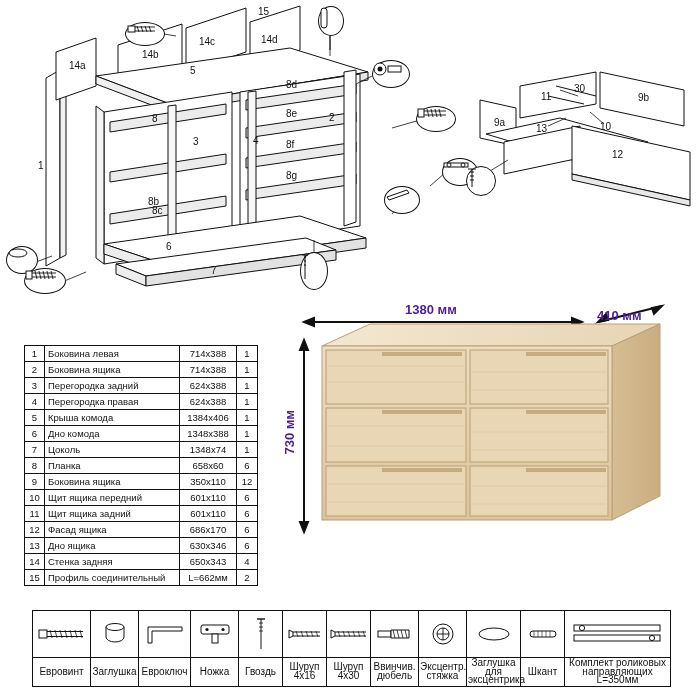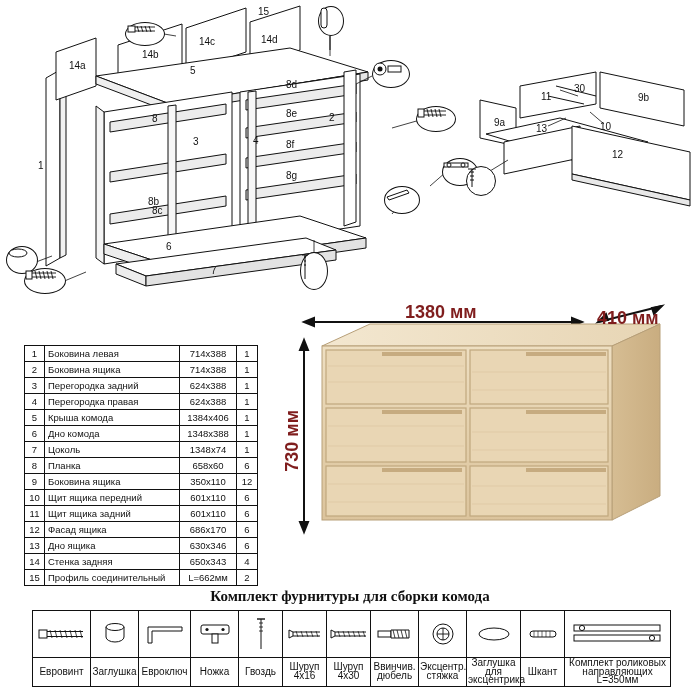--- a/index.html
+++ b/index.html
@@ -22,21 +22,21 @@
     font-size:9.5px;color:#111;background:#fff;
   }
   .parts td{border:1px solid #111;padding:1px 3px;height:13px;line-height:12px;}
   .parts td.c0{width:13px;text-align:center;}
   .parts td.c1{width:128px;text-align:left;}
   .parts td.c2{width:50px;text-align:center;}
   .parts td.c3{width:14px;text-align:center;}
 
   
   #photo{position:absolute;left:282px;top:300px;width:400px;height:260px;}
-  .dimtxt{position:absolute;font-weight:bold;font-size:18px;color:#7f1d1d;}
+  .dimtxt{position:absolute;font-weight:bold;font-size:13px;color:#4c1d95;}
   .vdim{writing-mode:vertical-rl;transform:rotate(180deg);}
 
   
   .kit-title{
     position:absolute;left:0;top:588px;width:700px;text-align:center;
     font-family:"Liberation Serif",serif;font-weight:bold;font-size:15px;color:#111;
   }
   .kit{
     position:absolute;left:32px;top:610px;border-collapse:collapse;
     font-size:8px;color:#111;background:#fff;table-layout:fixed;width:638px;
@@ -386,21 +386,20 @@
         <line x1="190" y1="132" x2="324" y2="132"></line>
         <line x1="190" y1="150" x2="324" y2="150"></line>
         <line x1="46" y1="184" x2="182" y2="184"></line>
         <line x1="46" y1="202" x2="182" y2="202"></line>
         <line x1="190" y1="186" x2="324" y2="186"></line>
         <line x1="190" y1="204" x2="324" y2="204"></line>
       </g>
     </svg>
   </div>
 
-  <div class="kit-title">Комплект фурнитуры для сборки комода</div>
 
   <table class="kit">
     <colgroup>
       <col style="width:58px">
         <col style="width:48px">
         <col style="width:52px">
         <col style="width:48px">
       <col style="width:44px">
         <col style="width:44px">
         <col style="width:44px">

